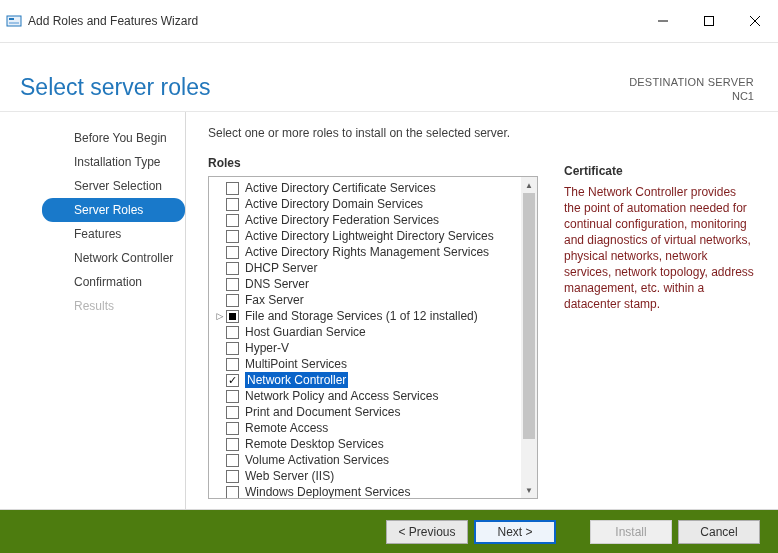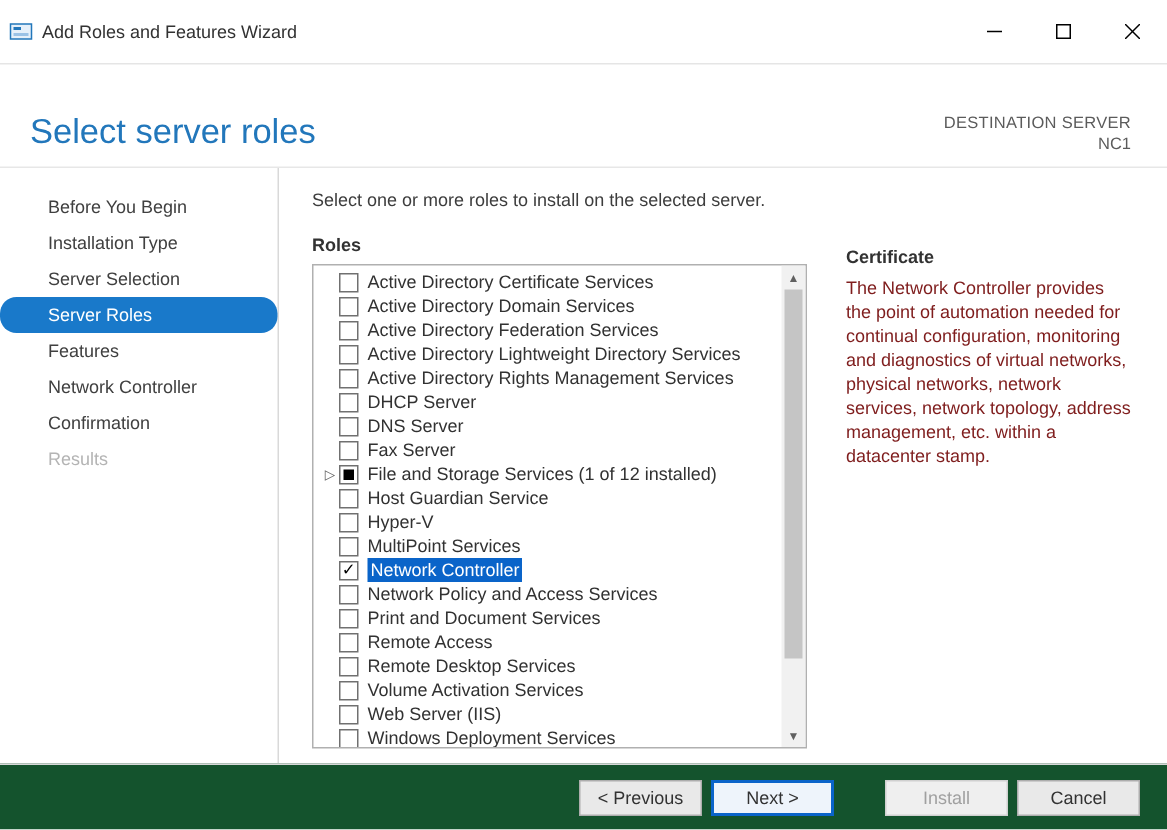--- a/index.html
+++ b/index.html
@@ -13,21 +13,21 @@
   .title-btn svg { pointer-events: none; }
 
   .header-area { padding: 28px 24px 8px 20px; display: flex; align-items: center; border-bottom: 1px solid #e7e7e7; }
   .page-title { font-size: 23px; font-weight: 300; color: #2277bb; flex: 1; }
   .dest-block { text-align: right; font-size: 11px; color: #5b5b5b; line-height: 14px; padding-top: 4px; }
   .dest-label { letter-spacing: 0.2px; }
 
   .body-area { flex: 1; display: flex; overflow: hidden; }
 
   .sidebar { width: 186px; border-right: 1px solid #d9d9d9; padding-top: 14px; }
-  .side-item { padding: 5px 0 5px 32px; font-size: 12px; color: #404040; cursor: default; }
+  .side-item { padding: 5px 0 5px 32px; font-size: 12px; color: #404040; cursor: default; margin-left: 42px; }
   .side-item.active { background: #1979ca; color: #fff; border-radius: 11px; }
   .side-item.dim { color: #b4b4b4; }
 
   .main { flex: 1; display: flex; padding: 14px 22px 10px 22px; }
   .main-left { width: 330px; display: flex; flex-direction: column; }
   .instruction { font-size: 12px; color: #3d3d3d; margin-bottom: 16px; }
   .section-header { font-weight: 700; margin-bottom: 6px; }
   .roles-box { flex: 1; border: 1px solid #b0b0b0; position: relative; overflow: hidden; }
   .roles-scroll { position: absolute; top: 0; left: 0; right: 16px; bottom: 0; overflow: hidden; padding: 3px 4px 3px 6px; }
   .role-row { display: flex; align-items: center; height: 16px; font-size: 12px; line-height: 16px; }
@@ -39,21 +39,21 @@
   .role-label { white-space: nowrap; }
   .role-label.sel { background: #0a64c9; color: #fff; padding: 0 2px; }
   .scrollbar-v { position: absolute; top: 0; right: 0; bottom: 0; width: 16px; background: #f1f1f1; display: flex; flex-direction: column; }
   .sb-btn { height: 16px; display: flex; align-items: center; justify-content: center; color: #606060; font-size: 8px; }
   .sb-track { flex: 1; position: relative; }
   .sb-thumb { position: absolute; left: 2px; right: 2px; top: 0; height: 85%; background: #c5c5c5; }
 
   .main-right { flex: 1; padding-left: 26px; padding-top: 38px; }
   .desc-body { font-size: 12px; color: #7f1d1d; line-height: 16px; margin-top: 6px; }
 
-  .footer { height: 44px; border-top: 1px solid #d8d8d8; background: #14532d; display: flex; align-items: center; justify-content: flex-end; padding: 0 18px; gap: 6px; }
+  .footer { height: 44px; border-top: 1px solid #d8d8d8; background: #4d7c0f; display: flex; align-items: center; justify-content: flex-end; padding: 0 18px; gap: 6px; }
   .btn { min-width: 82px; height: 24px; border: 1px solid #adadad; background: #e9e9e9; font-size: 12px; display: flex; align-items: center; justify-content: center; }
   .btn.default { border: 2px solid #0a64c9; background: #eef4fb; }
   .btn.disabled { color: #a0a0a0; background: #efefef; border-color: #d0d0d0; }
   .btn-gap { width: 22px; }
 </style>
 </head>
 <body>
 
 <div class="window">
 

